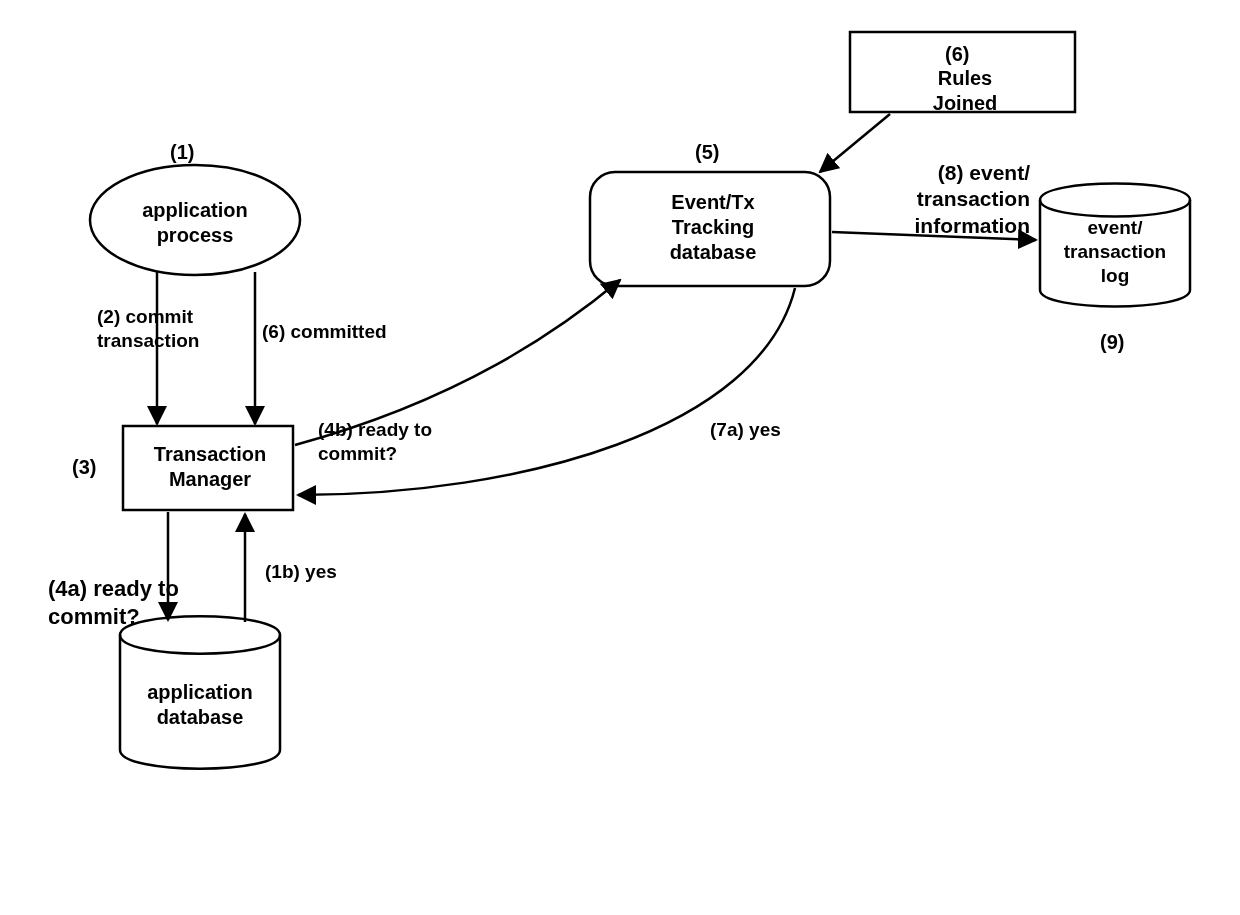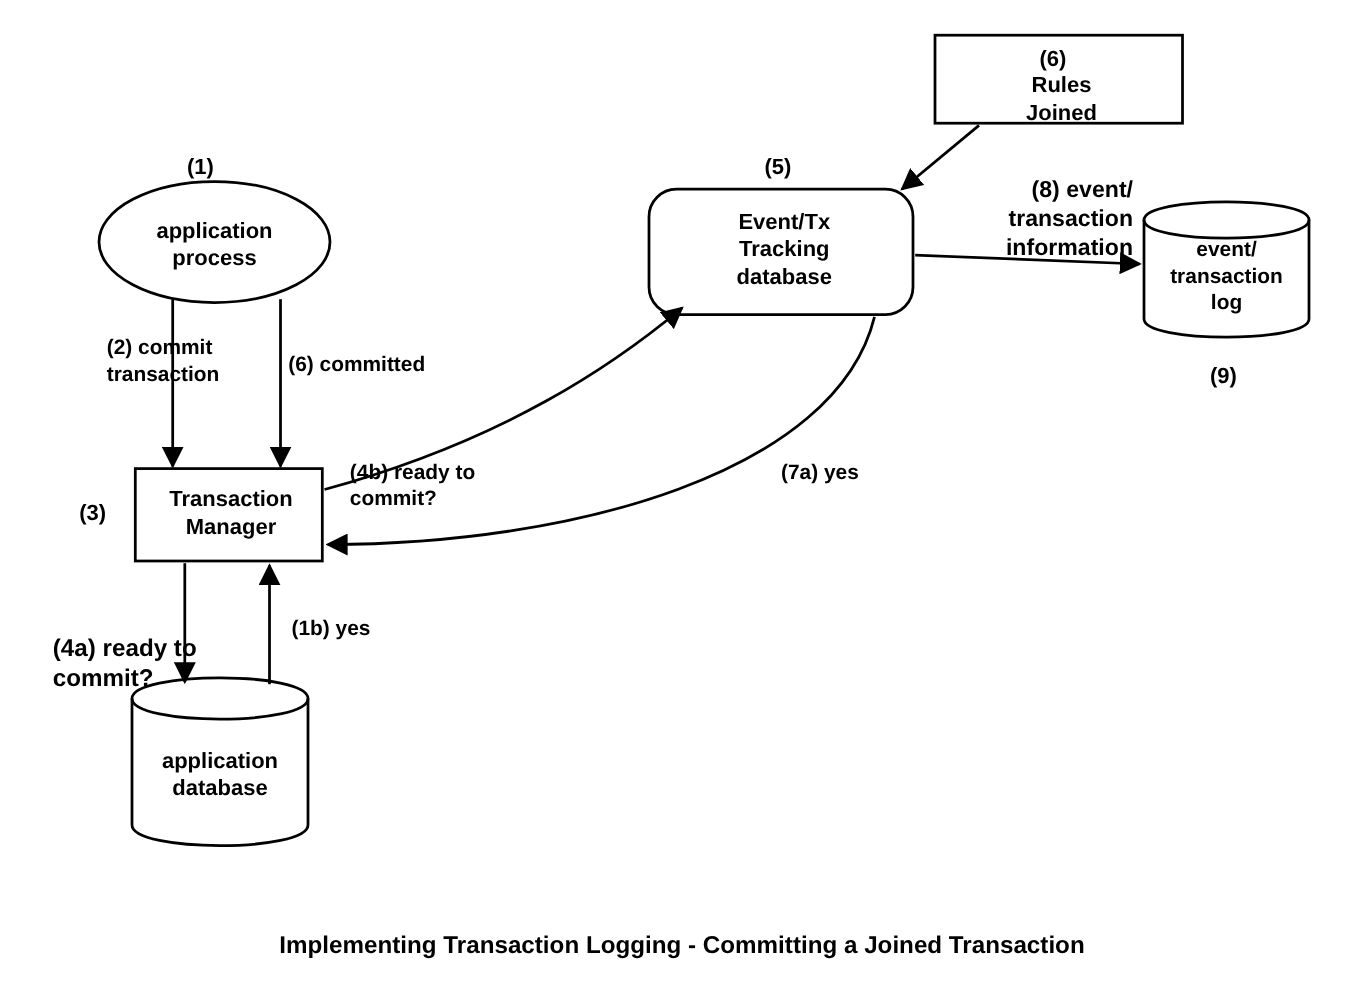--- a/index.html
+++ b/index.html
@@ -112,15 +112,14 @@
 <div class="edge-label" style="left:48px; top:545px; width:130px; font-size:22px; text-align:left;margin-top:30px;">(4a) ready to
 commit?</div>
 <div class="edge-label" style="left:265px; top:560px; font-size:19px; text-align:left;">(1b) yes</div>
 <div class="edge-label" style="left:318px; top:418px; width:150px; font-size:19px; text-align:left;">(4b) ready to
 commit?</div>
 <div class="edge-label" style="left:710px; top:418px; font-size:19px; text-align:right;">(7a) yes</div>
 <div class="edge-label" style="left:870px; top:160px; width:160px; font-size:21px; text-align:right;">(8) event/
 transaction
 information</div>
 
-<div class="caption" style="left:0; right:0; top:845px; width:1240px;">Implementing Transaction Logging - Committing a Joined Transaction</div>
 
 </div>
 
 </body></html>

